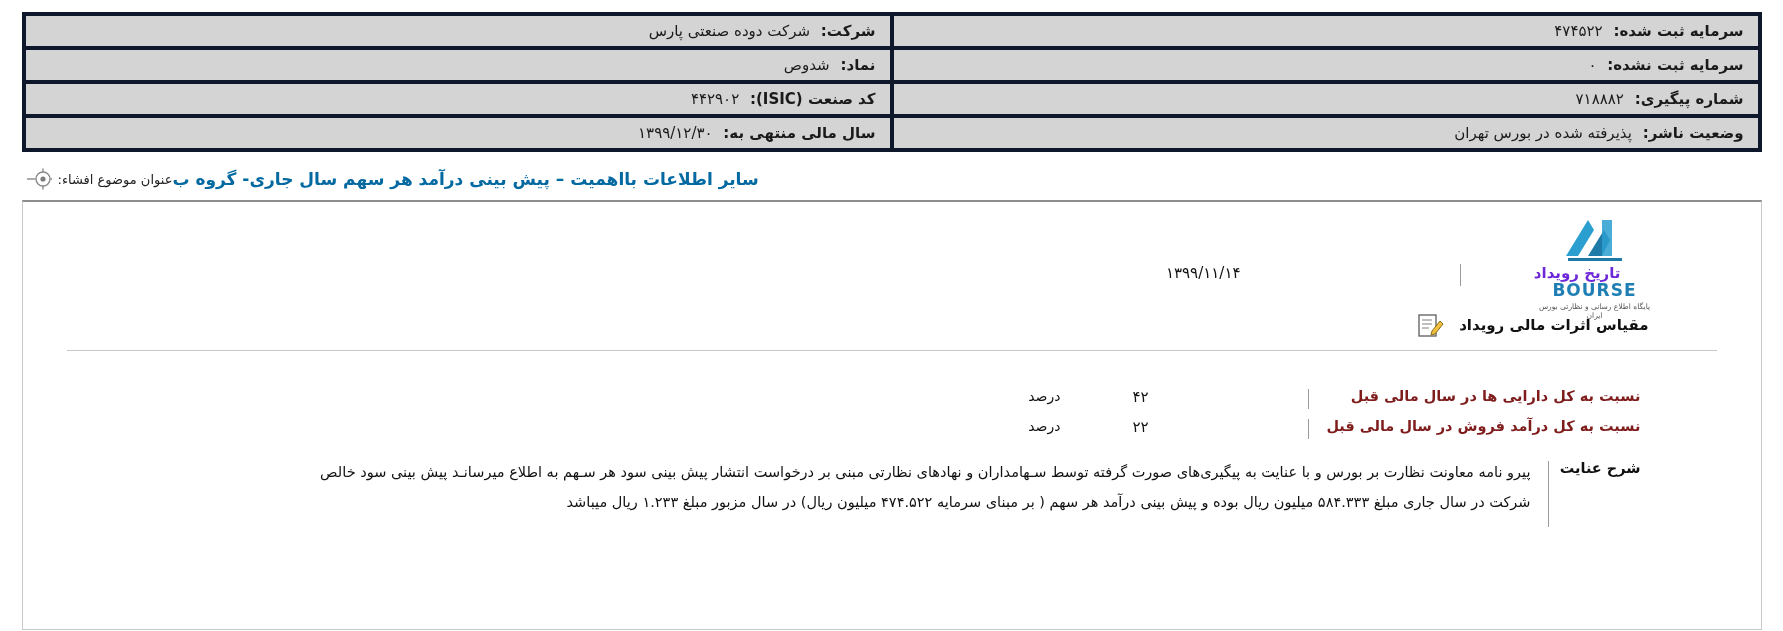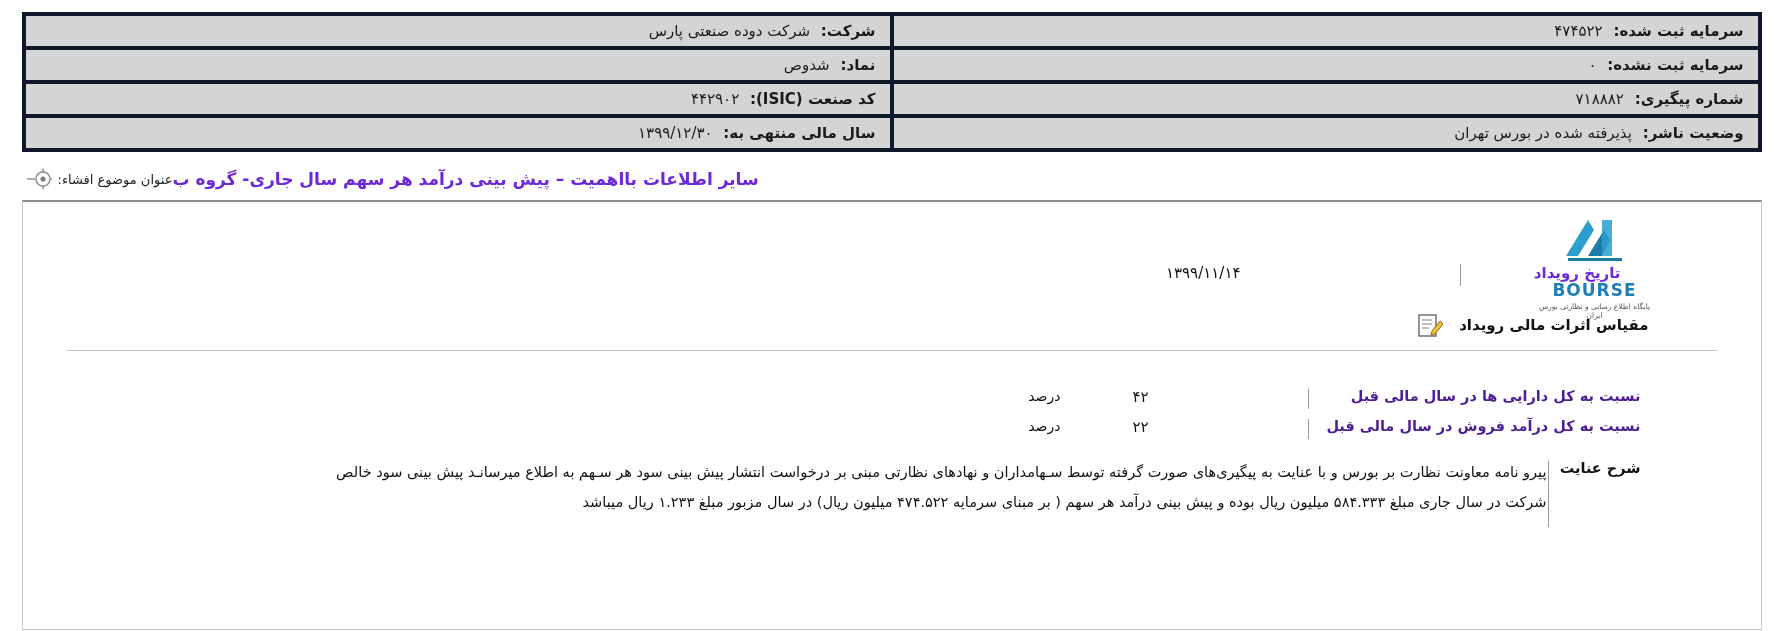--- a/index.html
+++ b/index.html
@@ -69,21 +69,21 @@
   }
   .title-bullet svg { display: block; }
   .title-small {
     font-size: 13px;
     color: #222;
     margin-left: 6px;
   }
   .title-strong {
     font-size: 17px;
     font-weight: bold;
-    color: #6d28d9;
+    color: #0369a1;
   }
 
   
   .panel {
     position: relative;
     width: 1740px;
     margin: 8px auto 0 auto;
     border: 1px solid #c9c9c9;
     border-top: 2px solid #8d8d8d;
     height: 430px;
@@ -187,21 +187,21 @@
   .metric-row {
     position: relative;
     height: 30px;
   }
   .m-label {
     position: absolute;
     right: 120px;
     top: 0;
     font-size: 14.5px;
     font-weight: bold;
-    color: #4c1d95;
+    color: #7f1d1d;
     white-space: nowrap;
   }
   .m-divider {
     position: absolute;
     right: 452px;
     top: 1px;
     width: 1px;
     height: 20px;
     background: #9a9a9a;
   }
@@ -241,21 +241,21 @@
   .desc-divider {
     position: absolute;
     right: 212px;
     top: 1px;
     width: 1px;
     height: 66px;
     background: #9a9a9a;
   }
   .desc-body {
     position: absolute;
-    right: 214px;
+    right: 230px;
     left: 148px;
     top: -2px;
     font-size: 14.5px;
     line-height: 2.05;
     color: #111;
     text-align: justify;
   }
   .desc-body p { margin: 0; }
 </style>
 </head>

